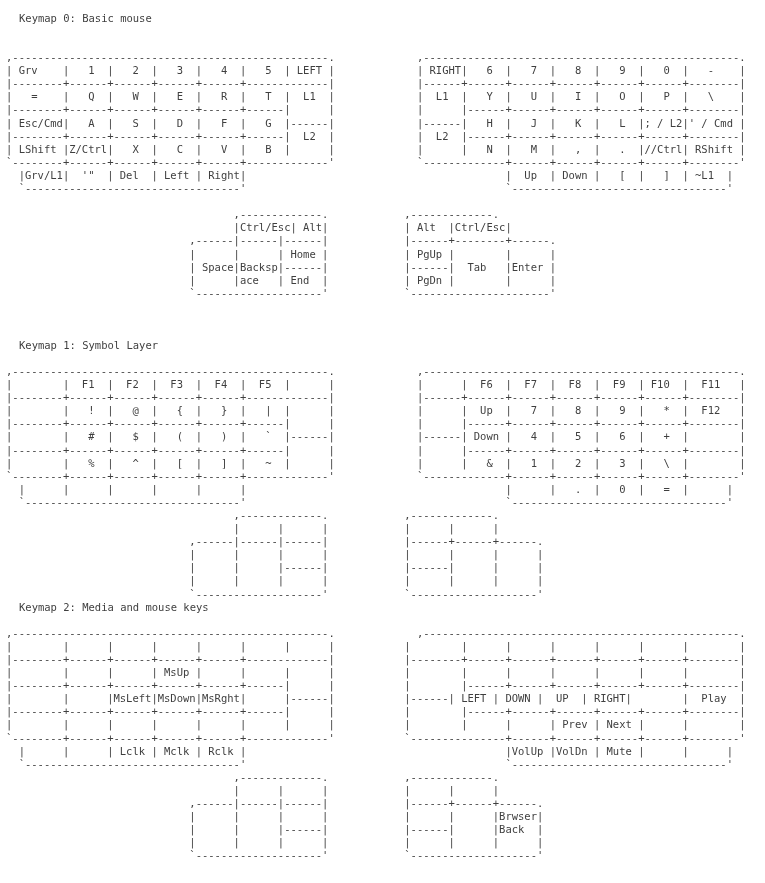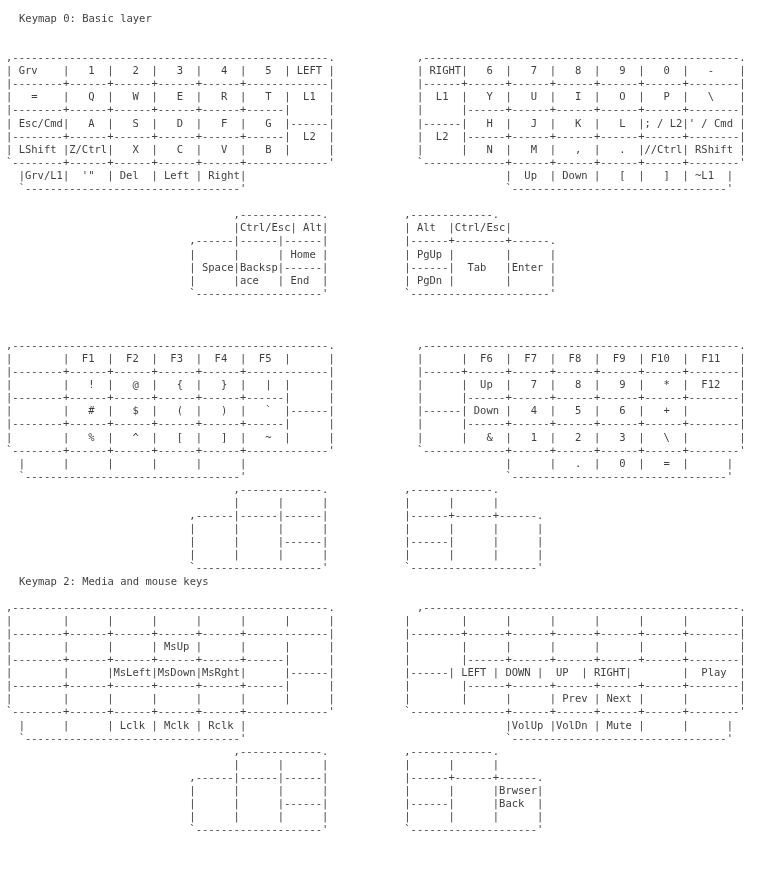--- a/index.html
+++ b/index.html
@@ -33,21 +33,21 @@
   #keymap-0 .km-art{margin-top:26px;}
   #keymap-1{margin-top:39px;}
   #keymap-2{margin-top:0;}
 </style>
 </head>
 <body>
 
 <div class="doc">
 
   <section class="keymap-section" id="keymap-0">
-    <pre class="km-title">Keymap 0: Basic layer</pre>
+    <pre class="km-title">Keymap 0: Basic mouse</pre>
     <pre class="km-art">,--------------------------------------------------.             ,--------------------------------------------------.
 | Grv    |   1  |   2  |   3  |   4  |   5  | LEFT |             | RIGHT|   6  |   7  |   8  |   9  |   0  |   -    |
 |--------+------+------+------+------+-------------|             |------+------+------+------+------+------+--------|
 |   =    |   Q  |   W  |   E  |   R  |   T  |  L1  |             |  L1  |   Y  |   U  |   I  |   O  |   P  |   \    |
 |--------+------+------+------+------+------|      |             |      |------+------+------+------+------+--------|
 | Esc/Cmd|   A  |   S  |   D  |   F  |   G  |------|             |------|   H  |   J  |   K  |   L  |; / L2|' / Cmd |
 |--------+------+------+------+------+------|  L2  |             |  L2  |------+------+------+------+------+--------|
 | LShift |Z/Ctrl|   X  |   C  |   V  |   B  |      |             |      |   N  |   M  |   ,  |   .  |//Ctrl| RShift |
 `--------+------+------+------+------+-------------'             `-------------+------+------+------+------+--------'
   |Grv/L1|  '"  | Del  | Left | Right|                                         |  Up  | Down |   [  |   ]  | ~L1  |
@@ -56,20 +56,21 @@
                                     ,-------------.            ,-------------.
                                     |Ctrl/Esc| Alt|            | Alt  |Ctrl/Esc|
                              ,------|------|------|            |------+--------+------.
                              |      |      | Home |            | PgUp |        |      |
                              | Space|Backsp|------|            |------|  Tab   |Enter |
                              |      |ace   | End  |            | PgDn |        |      |
                              `--------------------'            `----------------------'</pre>
   </section>
 
   <section class="keymap-section" id="keymap-1">
+    <pre class="km-title">Keymap 1: Symbol Layer</pre>
     <pre class="km-art">,--------------------------------------------------.             ,--------------------------------------------------.
 |        |  F1  |  F2  |  F3  |  F4  |  F5  |      |             |      |  F6  |  F7  |  F8  |  F9  | F10  |  F11   |
 |--------+------+------+------+------+-------------|             |------+------+------+------+------+------+--------|
 |        |   !  |   @  |   {  |   }  |   |  |      |             |      |  Up  |   7  |   8  |   9  |   *  |  F12   |
 |--------+------+------+------+------+------|      |             |      |------+------+------+------+------+--------|
 |        |   #  |   $  |   (  |   )  |   `  |------|             |------| Down |   4  |   5  |   6  |   +  |        |
 |--------+------+------+------+------+------|      |             |      |------+------+------+------+------+--------|
 |        |   %  |   ^  |   [  |   ]  |   ~  |      |             |      |   &amp;  |   1  |   2  |   3  |   \  |        |
 `--------+------+------+------+------+-------------'             `-------------+------+------+------+------+--------'
   |      |      |      |      |      |                                         |      |   .  |   0  |   =  |      |

